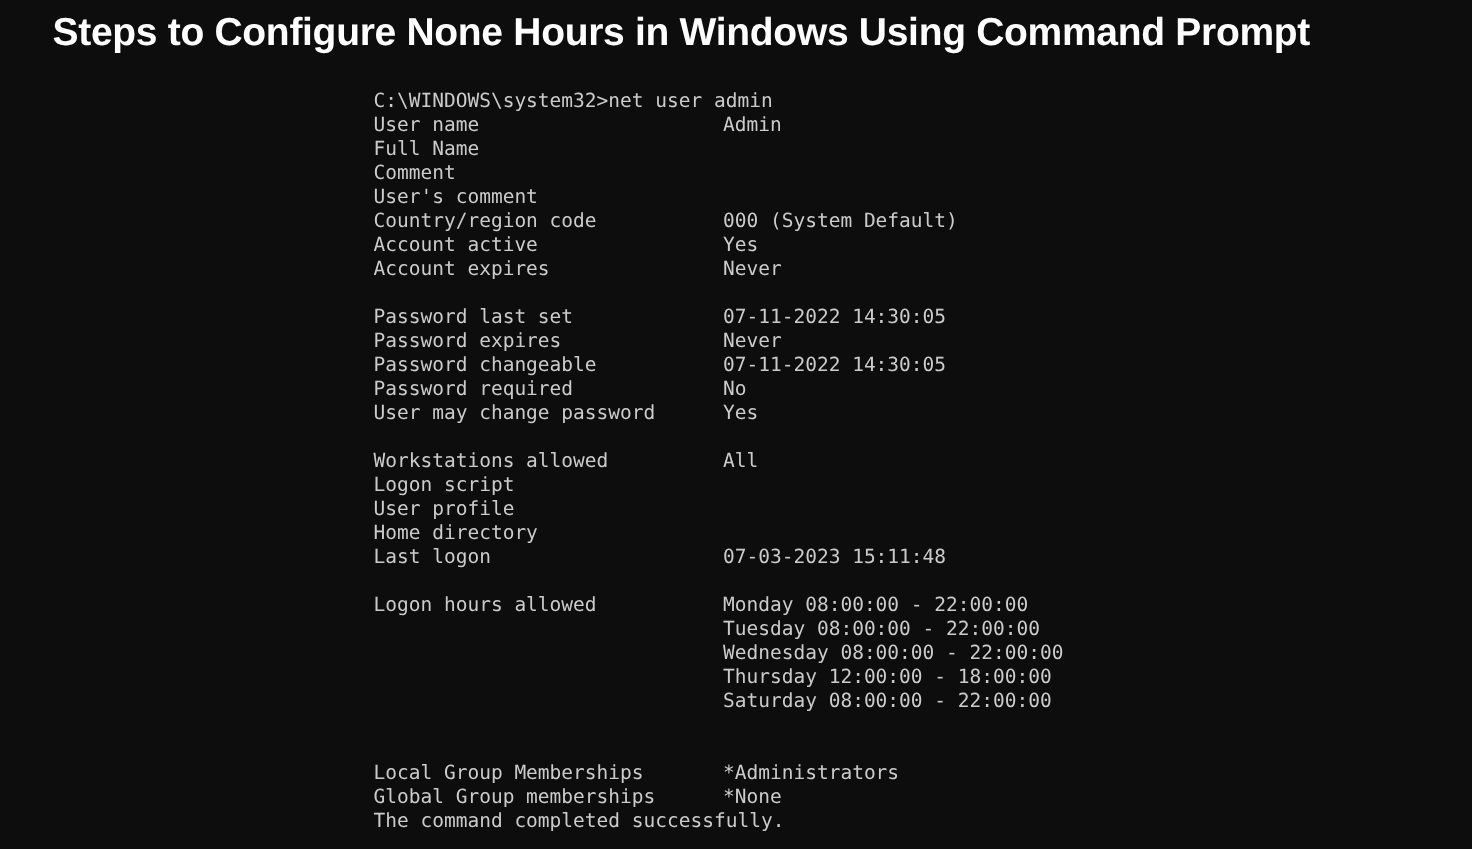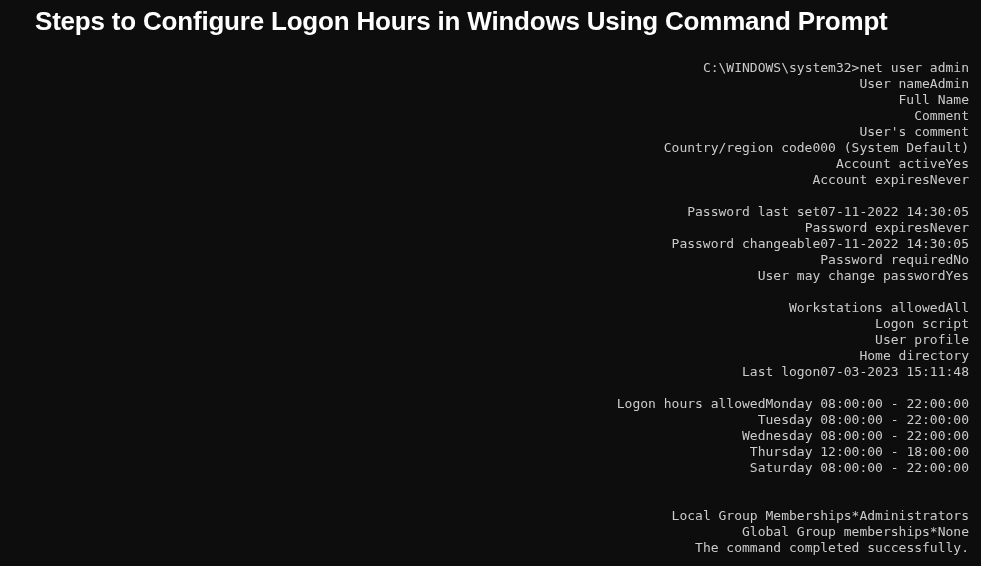--- a/index.html
+++ b/index.html
@@ -37,21 +37,20 @@
     font-size: 13px;
     line-height: 16px;
     color: #cbcbcb;
     white-space: pre;
   }
 
   .c-line {
     display: block;
     height: 16px;
     white-space: pre;
-    text-align: right;
   }
   .c-line.blank {
     color: transparent;
   }
   .c-label {
     display: inline-block;
     width: 233px;
     vertical-align: top;
     white-space: pre;
   }
@@ -61,15 +60,15 @@
     white-space: pre;
   }
   .c-raw {
     display: inline-block;
     white-space: pre;
   }
 </style>
 </head>
 <body>
 
-<div id="page-title">Steps to Configure Logon Hours in Windows Using Command Prompt</div>
+<div id="page-title">Steps to Configure None Hours in Windows Using Command Prompt</div>
 
 <div id="console"><span class="c-line"><span class="c-raw">C:\WINDOWS\system32&gt;net user admin</span></span><span class="c-line"><span class="c-label">User name</span><span class="c-value">Admin</span></span><span class="c-line"><span class="c-label">Full Name</span><span class="c-value"></span></span><span class="c-line"><span class="c-label">Comment</span><span class="c-value"></span></span><span class="c-line"><span class="c-label">User's comment</span><span class="c-value"></span></span><span class="c-line"><span class="c-label">Country/region code</span><span class="c-value">000 (System Default)</span></span><span class="c-line"><span class="c-label">Account active</span><span class="c-value">Yes</span></span><span class="c-line"><span class="c-label">Account expires</span><span class="c-value">Never</span></span><span class="c-line blank"><span class="c-raw"> </span></span><span class="c-line"><span class="c-label">Password last set</span><span class="c-value">07-11-2022 14:30:05</span></span><span class="c-line"><span class="c-label">Password expires</span><span class="c-value">Never</span></span><span class="c-line"><span class="c-label">Password changeable</span><span class="c-value">07-11-2022 14:30:05</span></span><span class="c-line"><span class="c-label">Password required</span><span class="c-value">No</span></span><span class="c-line"><span class="c-label">User may change password</span><span class="c-value">Yes</span></span><span class="c-line blank"><span class="c-raw"> </span></span><span class="c-line"><span class="c-label">Workstations allowed</span><span class="c-value">All</span></span><span class="c-line"><span class="c-label">Logon script</span><span class="c-value"></span></span><span class="c-line"><span class="c-label">User profile</span><span class="c-value"></span></span><span class="c-line"><span class="c-label">Home directory</span><span class="c-value"></span></span><span class="c-line"><span class="c-label">Last logon</span><span class="c-value">07-03-2023 15:11:48</span></span><span class="c-line blank"><span class="c-raw"> </span></span><span class="c-line"><span class="c-label">Logon hours allowed</span><span class="c-value">Monday 08:00:00 - 22:00:00</span></span><span class="c-line"><span class="c-label"></span><span class="c-value">Tuesday 08:00:00 - 22:00:00</span></span><span class="c-line"><span class="c-label"></span><span class="c-value">Wednesday 08:00:00 - 22:00:00</span></span><span class="c-line"><span class="c-label"></span><span class="c-value">Thursday 12:00:00 - 18:00:00</span></span><span class="c-line"><span class="c-label"></span><span class="c-value">Saturday 08:00:00 - 22:00:00</span></span><span class="c-line blank"><span class="c-raw"> </span></span><span class="c-line blank"><span class="c-raw"> </span></span><span class="c-line"><span class="c-label">Local Group Memberships</span><span class="c-value">*Administrators</span></span><span class="c-line"><span class="c-label">Global Group memberships</span><span class="c-value">*None</span></span><span class="c-line"><span class="c-raw">The command completed successfully.</span></span></div>
 
 </body></html>

